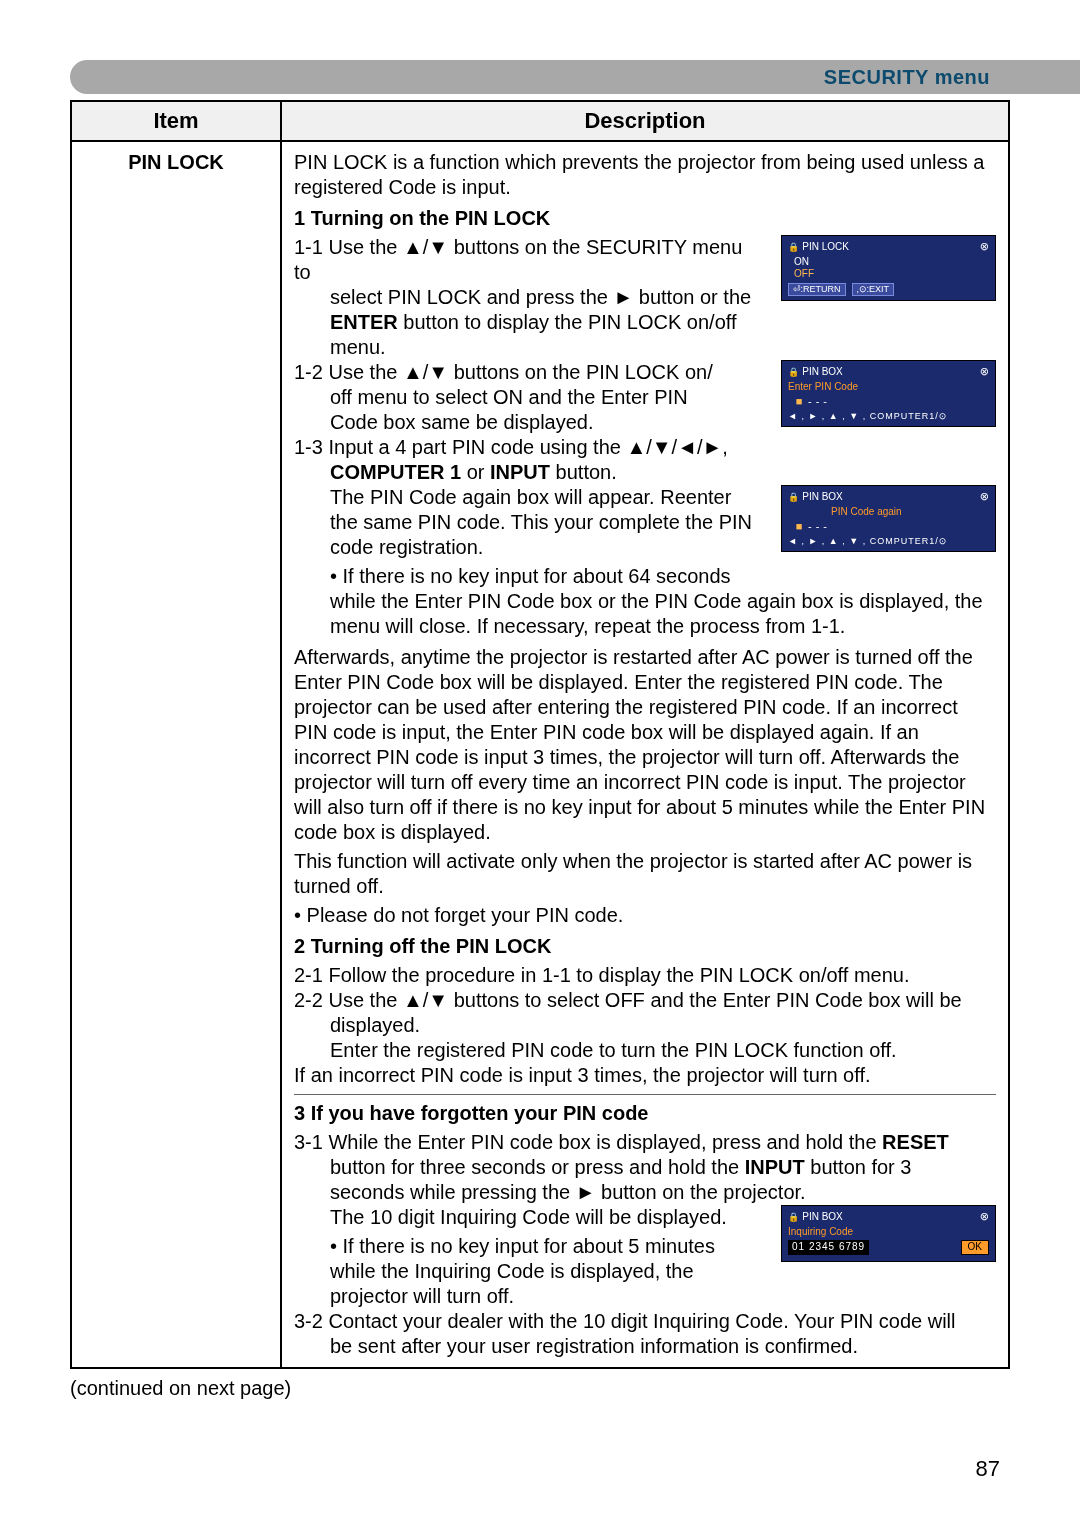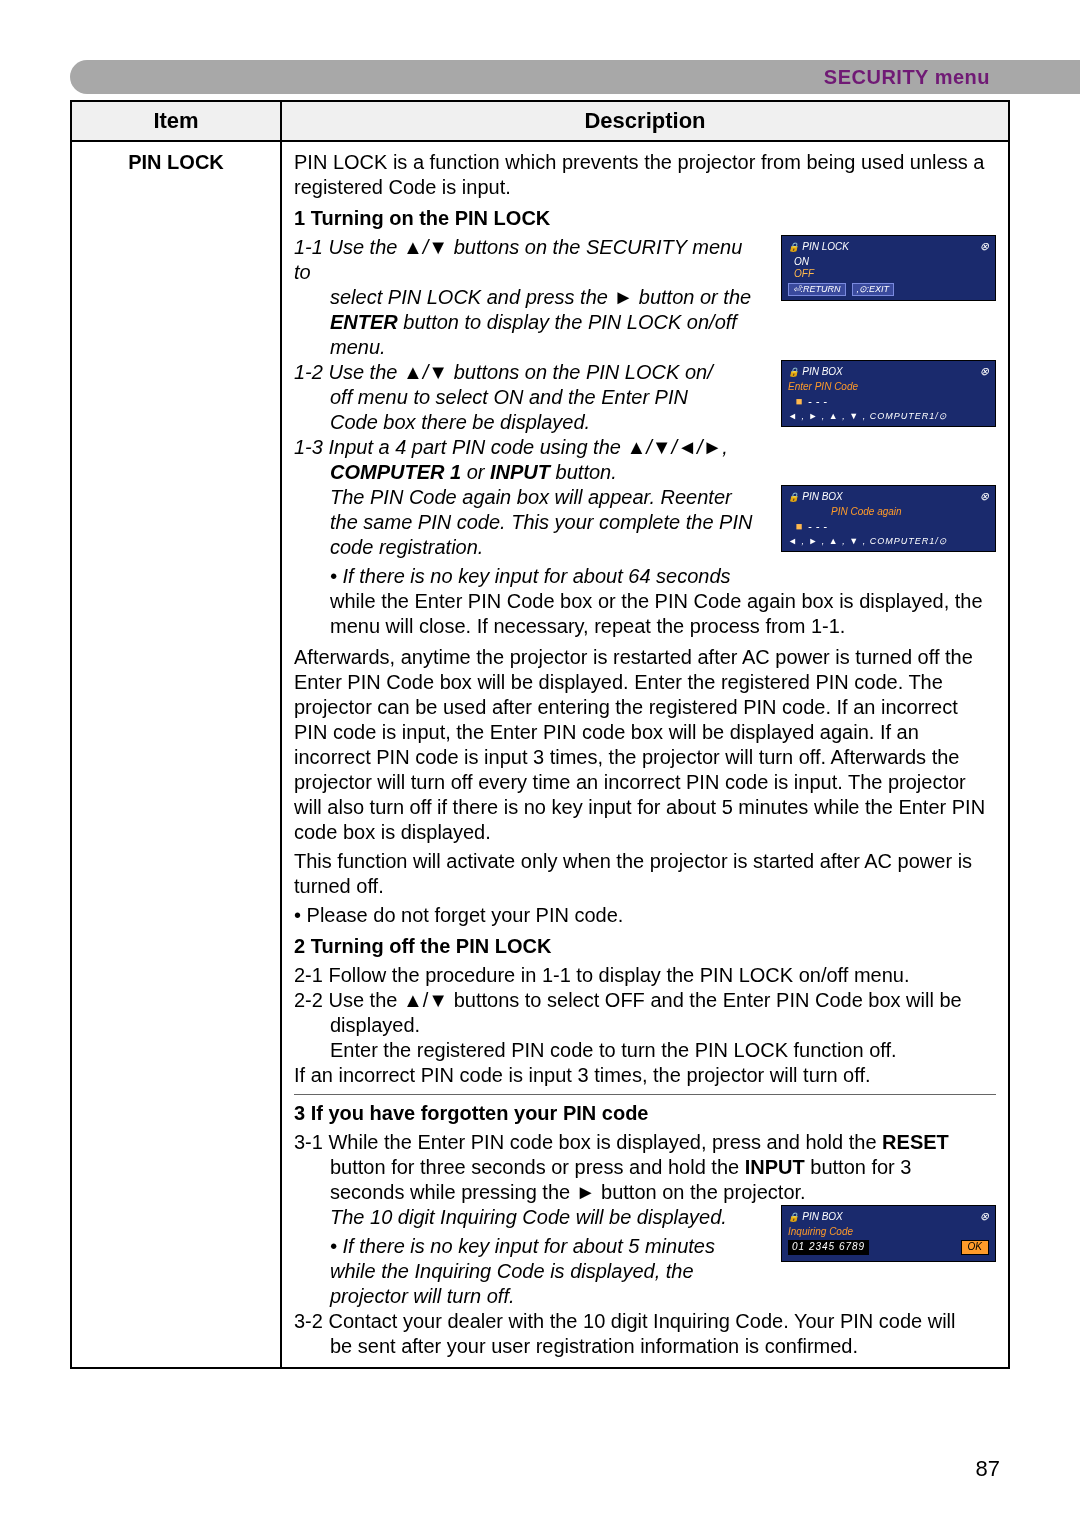--- a/index.html
+++ b/index.html
@@ -17,21 +17,21 @@
     left: 0; right: 0; top: 60px;
     height: 34px;
     background: #a8a8a8;
     border-radius: 17px 0 0 17px;
     margin-left: 70px;
     margin-right: 0;
     display: flex;
     align-items: center;
     justify-content: flex-end;
     padding-right: 90px;
-    color: #701a75;
+    color: #0c4a6e;
     font-weight: bold;
     font-size: 20px;
     letter-spacing: 0.5px;
   }
   .content {
     margin-top: 40px;
   }
   table.main {
     border-collapse: collapse;
     width: 100%;
@@ -57,21 +57,21 @@
     width: 210px;
     text-align: center;
     vertical-align: middle;
     font-weight: bold;
     font-size: 22px;
   }
   .desc-col p { margin-bottom: 4px; }
   .section-title { font-weight: bold; margin-top: 6px; }
   .indent { padding-left: 36px; }
   .bullet { margin-top: 4px; }
-  .flex-row { display: flex; align-items: flex-start; gap: 18px; font-style: italic; }
+  .flex-row { display: flex; align-items: flex-start; gap: 18px; }
   .text-block { flex: 1; }
   .osd {
     width: 215px;
     background: #1a2a6d;
     color: #fff;
     font-size: 11px;
     border: 1px solid #000;
     margin-bottom: 6px;
     padding: 4px 6px;
     position: relative;
@@ -144,21 +144,21 @@
                   <span class="btn">⏎:RETURN</span>
                   <span class="btn">,⊙:EXIT</span>
                 </div>
             </div>
           </div>
 
           <div class="flex-row">
             <div class="text-block">
               <div>1-2 Use the ▲/▼ buttons on the PIN LOCK on/</div>
               <div class="indent">off menu to select ON and the Enter PIN</div>
-              <div class="indent">Code box there be displayed.</div>
+              <div class="indent">Code box same be displayed.</div>
               <div>1-3 Input a 4 part PIN code using the ▲/▼/◄/►,</div>
               <div class="indent"><b>COMPUTER 1</b> or <b>INPUT</b> button.</div>
             </div>
             <div class="osd">
               <div class="title-row">
                   <span class="lock-icon"></span>
                   <span style="flex:1">PIN BOX</span>
                   <span class="close"></span>
                 </div>
               <div style="color:#ff9b2a;font-size:10px;">Enter PIN Code</div>
@@ -236,15 +236,16 @@
           </div>
 
           <div>3-2 Contact your dealer with the 10 digit Inquiring Code. Your PIN code will</div>
           <div class="indent">be sent after your user registration information is confirmed.</div>
 
         </td>
       </tr>
     </tbody>
   </table>
 
+  <div class="continued">(continued on next page)</div>
 </div>
 
 <div class="page-num">87</div>
 
 </body></html>

